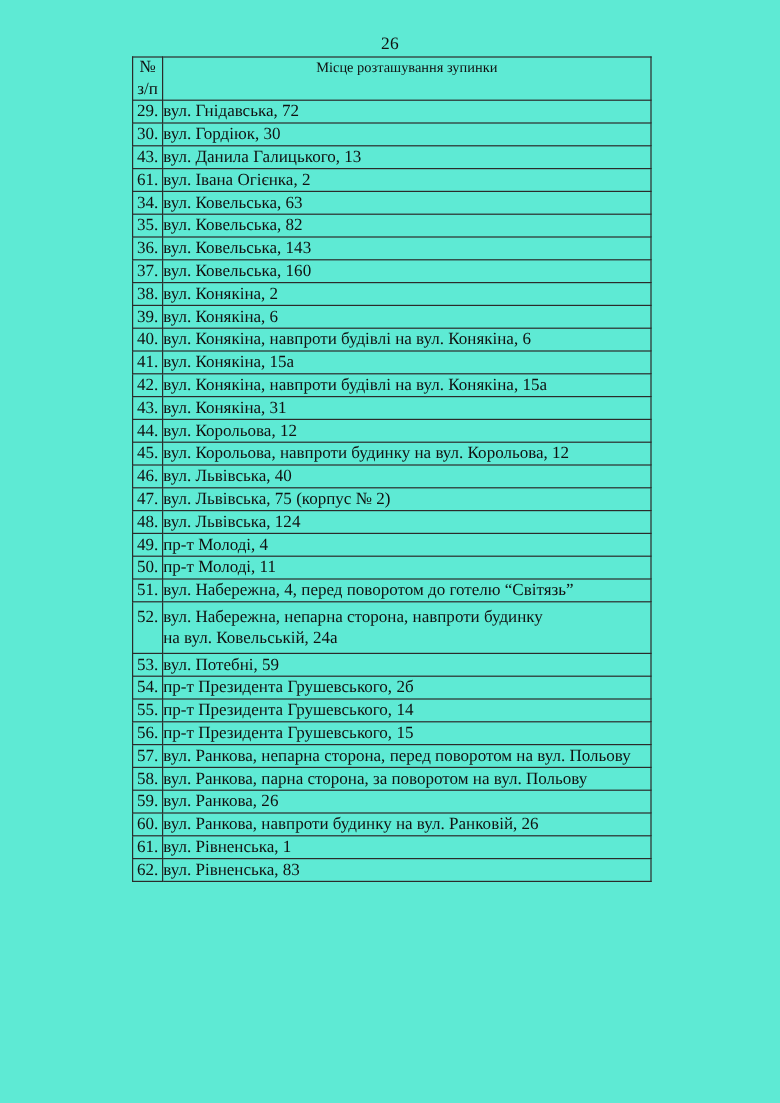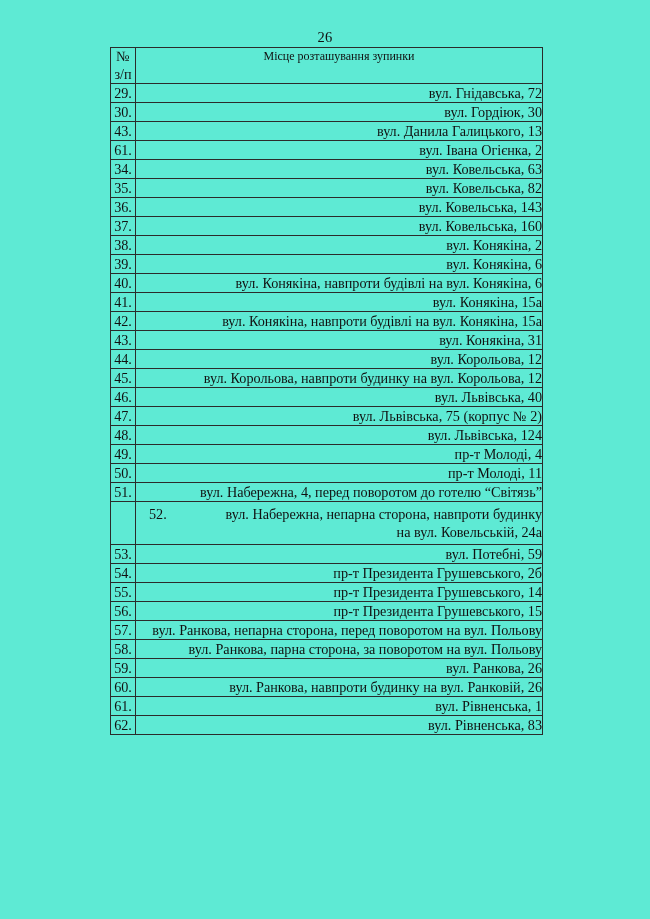--- a/index.html
+++ b/index.html
@@ -77,30 +77,30 @@
   }
 
   td.num {
     text-align: center;
     padding: 2px 2px 2px 3px;
     line-height: 18px;
     font-size: 14.2px;
     white-space: nowrap;
   }
   td.place {
-    text-align: right;
+    text-align: left;
     padding: 2px 4px 2px 5px;
     line-height: 18px;
     font-size: 14.2px;
   }
   td.place .line {
     display: block;
     white-space: nowrap;
   }
-  tr.row-tall td { padding-top: 3px; padding-bottom: 3px; padding-left: 38px; }
+  tr.row-tall td { padding-top: 3px; padding-bottom: 3px; }
 </style>
 </head>
 <body>
 
 <div class="page">
 
   <div class="page-number">26</div>
 
   <div class="table-wrap">
     <table class="stops">

